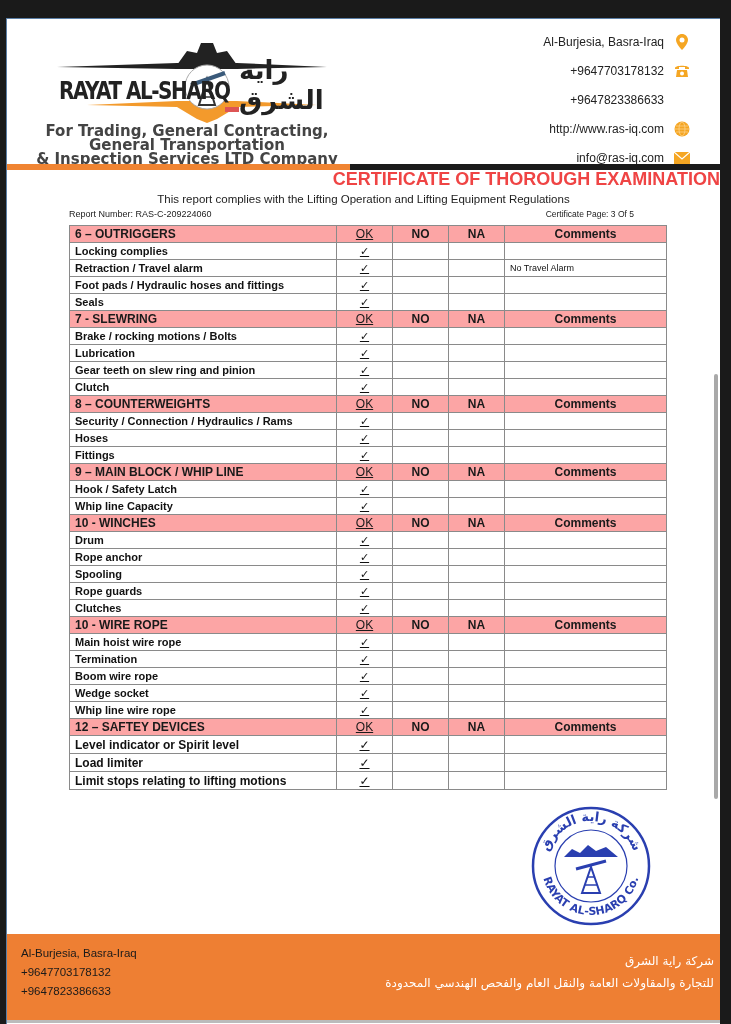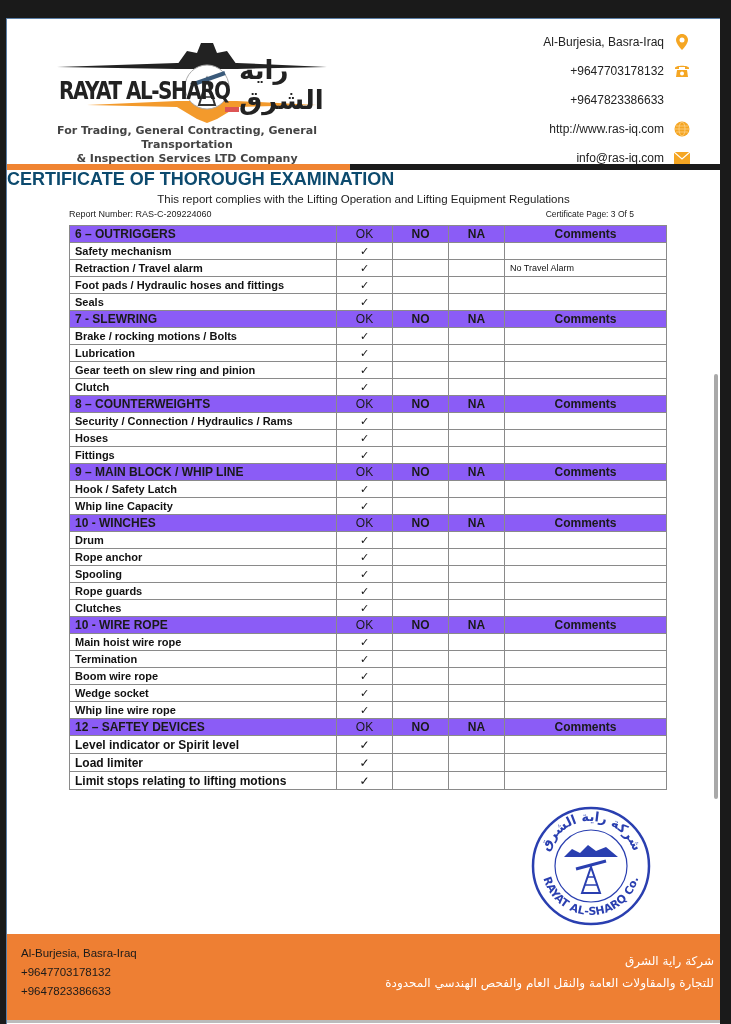--- a/index.html
+++ b/index.html
@@ -8,44 +8,44 @@
     font-family: "Liberation Sans", sans-serif;
   }
   .page {
     position: absolute; left: 6px; top: 18px; width: 713px; height: 1006px; background: #ffffff;
     border-top: 1px solid #5b7fa6; border-left: 1px solid #5b7fa6;
   }
   
   .logo { position: absolute; left: 40px; top: 8px; width: 300px; height: 100px; }
   .logo-name { position: absolute; left: 12px; top: 48px; font-family: "DejaVu Sans", sans-serif; font-weight: bold; font-size: 20px; letter-spacing: -1.5px; color: #222; transform: scaleY(1.25); transform-origin: left top; }
   .logo-arabic { position: absolute; left: 192px; top: 28px; font-family: "DejaVu Sans", sans-serif; font-weight: bold; font-size: 26px; color: #222; }
-  .tagline { position: absolute; left: 10px; top: 105px; width: 340px; text-align: center; font-family: "DejaVu Sans", sans-serif; font-weight: bold; font-size: 11px; line-height: 14px; color: #444; }
+  .tagline { position: absolute; left: 10px; top: 105px; width: 340px; text-align: center; font-family: "DejaVu Sans", sans-serif; font-weight: bold; font-size: 15px; line-height: 14px; color: #444; }
   .contact { position: absolute; right: 30px; top: 8px; text-align: right; font-family: "Liberation Sans", sans-serif; font-size: 12px; color: #222; }
   .contact-row { height: 29px; display: flex; justify-content: flex-end; align-items: center; }
   .contact-row .ico { width: 16px; height: 16px; margin-left: 10px; display: inline-flex; align-items: center; justify-content: center; }
   .contact-row .ico.empty { visibility: hidden; }
   .divider { position: absolute; left: 0; top: 145px; height: 6px; width: 713px; display: flex; }
   .divider .orange { width: 343px; background: #f08432; }
   .divider .dark { flex: 1; background: #1a1a1a; }
   
-  .title { position: absolute; left: 0; top: 150px; width: 713px; text-align: left; font-weight: bold; font-size: 18px; color: #0c4a6e; }
+  .title { position: absolute; left: 0; top: 150px; width: 713px; text-align: right; font-weight: bold; font-size: 18px; color: #ef4444; }
   .subtitle { position: absolute; left: 0; top: 174px; width: 713px; text-align: center; font-size: 11.5px; color: #222; }
   .report-no { position: absolute; left: 62px; top: 190px; font-size: 9px; color: #222; }
   .cert-page { position: absolute; right: 86px; top: 190px; font-size: 8.5px; color: #222; }
   
   table.checklist { position: absolute; left: 62px; top: 206px; width: 598px; border-collapse: collapse; font-size: 11px; }
   table.checklist td { border: 1px solid #8a8a8a; height: 16px; padding: 0 5px; color: #111; }
-  table.checklist tr.sec td { background: #8b5cf6; font-weight: bold; font-size: 12px; height: 16px; color: #1a1a1a; }
+  table.checklist tr.sec td { background: #fca5a5; font-weight: bold; font-size: 12px; height: 16px; color: #1a1a1a; }
   table.checklist tr.sec td.c { text-align: center; }
   table.checklist tr.item td { font-weight: bold; }
   table.checklist tr.item.big td { font-size: 12px; height: 17px; }
   td.col-item { width: 256px; }
   td.col-ok, td.col-no, td.col-na { width: 45px; text-align: center; }
   td.col-comment { font-weight: normal !important; font-size: 9px; }
-  td.col-ok { font-weight: normal !important; font-size: 11px; }
+  td.col-ok { font-weight: normal !important; font-size: 11px; text-decoration: underline; }
   
   .stamp { position: absolute; left: 523px; top: 786px; width: 122px; height: 122px; }
   
   .scrollbar { position: absolute; right: 2px; top: 355px; width: 4px; height: 425px; background: #a9a9a9; border-radius: 2px; }
   
   .footer { position: absolute; left: 0; top: 915px; width: 713px; height: 86px; background: #ee7f33; border-bottom: 3px solid #bbbbbb; }
   .footer-left { position: absolute; left: 14px; top: 10px; font-size: 11.5px; color: #1a1a1a; line-height: 19px; }
   .footer-right { position: absolute; right: 6px; top: 16px; text-align: right; font-size: 12px; color: #fff; line-height: 22px; direction: rtl; font-family: "DejaVu Sans", sans-serif; }
 </style>
 </head>
@@ -137,21 +137,21 @@
   <table class="checklist">
     <tbody id="checklist-body">
         <tr class="sec">
           <td class="col-item">6 – OUTRIGGERS</td>
           <td class="col-ok c">OK</td>
           <td class="col-no c">NO</td>
           <td class="col-na c">NA</td>
           <td class="col-comment-h c">Comments</td>
         </tr>
         <tr class="item">
-          <td class="col-item">Safety mechanism</td>
+          <td class="col-item">Locking complies</td>
           <td class="col-ok">✓</td>
           <td class="col-no"></td>
           <td class="col-na"></td>
           <td class="col-comment"></td>
         </tr>
         <tr class="item">
           <td class="col-item">Retraction / Travel alarm</td>
           <td class="col-ok">✓</td>
           <td class="col-no"></td>
           <td class="col-na"></td>

